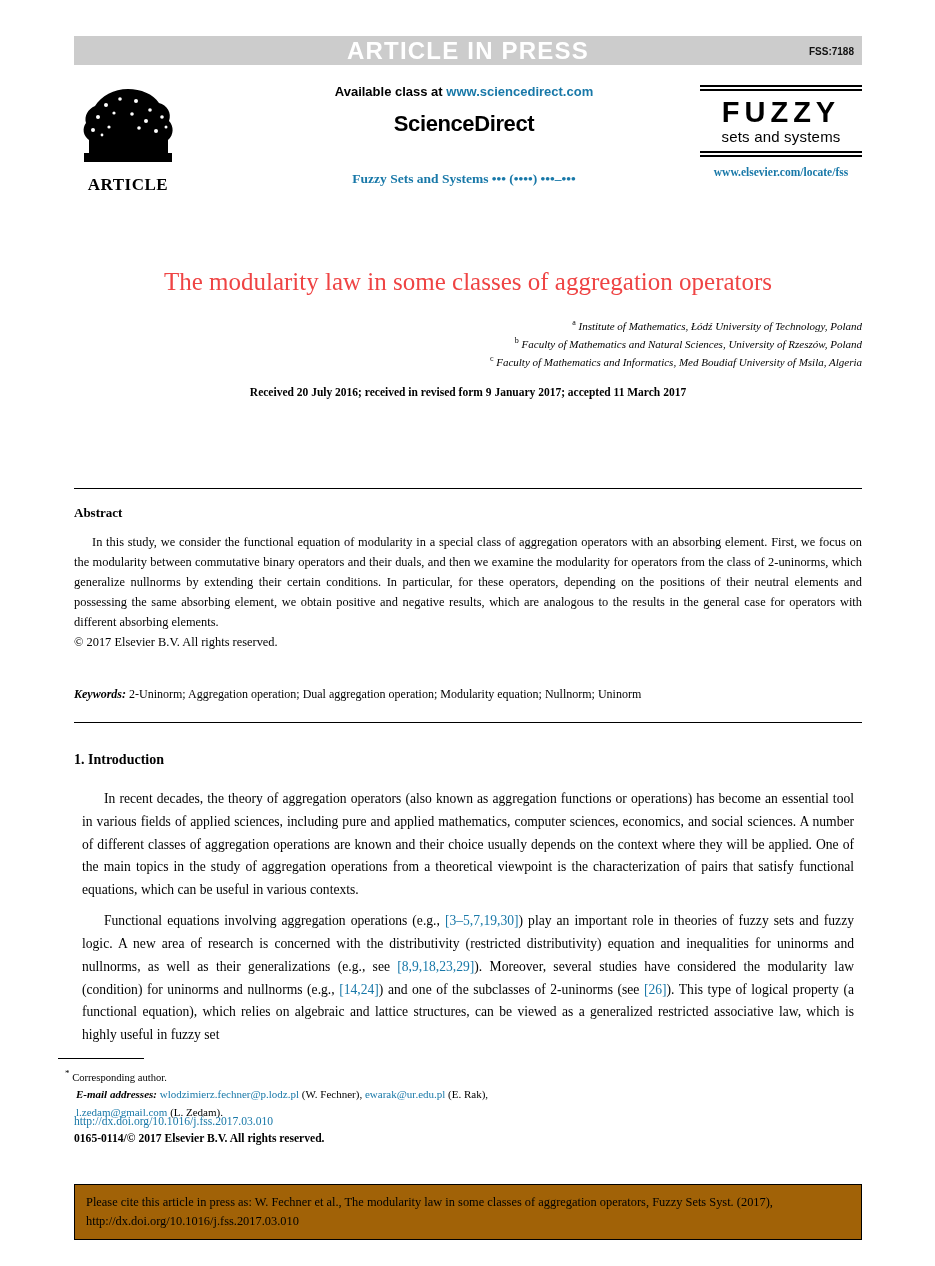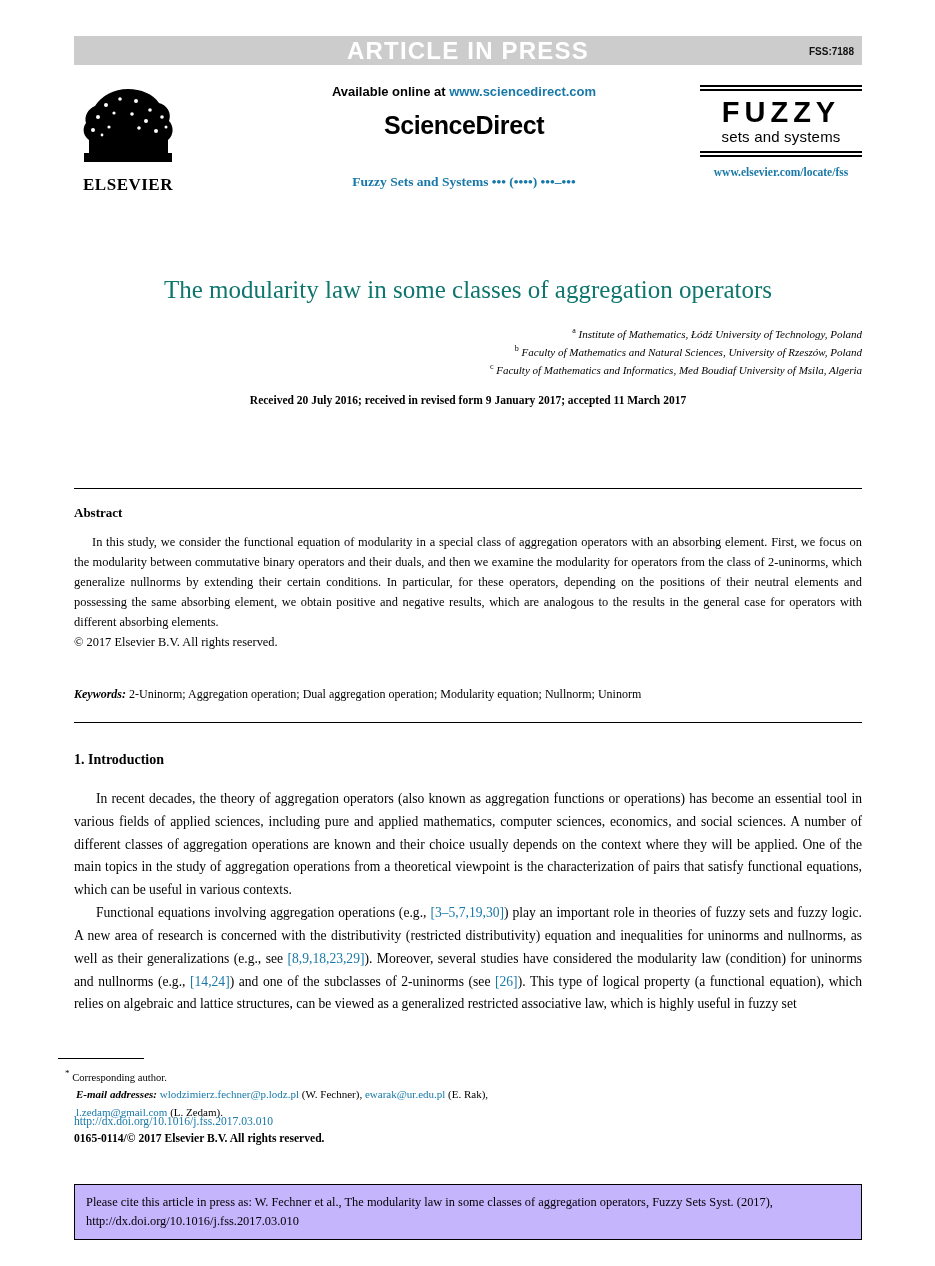--- a/index.html
+++ b/index.html
@@ -99,21 +99,21 @@
     color: #000;
     line-height: 1.2;
   }
   .avail-line .url {
     color: #1878a8;
     font-weight: bold;
   }
   .sciencedirect {
     margin-top: 11px;
     font-family: "Liberation Sans", "DejaVu Sans", sans-serif;
-    font-size: 25px;
+    font-size: 22px;
     font-weight: bold;
     color: #000;
     letter-spacing: -0.4px;
   }
   .journal-line {
     margin-top: 34px;
     font-family: "Liberation Serif", "DejaVu Serif", serif;
     font-size: 13.5px;
     font-weight: bold;
     color: #1878a8;
@@ -162,23 +162,23 @@
     position: absolute;
     left: 74px;
     top: 258px;
     width: 788px;
     text-align: center;
   }
   .paper-title {
     font-family: "Liberation Serif", "DejaVu Serif", serif;
     font-size: 25px;
     line-height: 1.25;
-    color: #0f766e;
+    color: #ef4444;
     font-weight: normal;
-    margin: 16px;
+    margin: 8px;
   }
   .authors {
     margin-top: 26px;
     font-family: "Liberation Serif", "DejaVu Serif", serif;
     font-size: 19px;
     color: #000;
   }
   .authors sup {
     color: #1878a8;
     font-size: 11px;
@@ -272,21 +272,21 @@
     font-weight: bold;
     font-size: 14px;
     margin-bottom: 20px;
   }
   .body-para {
     font-family: "Liberation Serif", "DejaVu Serif", serif;
     font-size: 13.6px;
     line-height: 1.68;
     text-align: justify;
     text-indent: 22px;
-    margin: 0;
+    margin: 8px;
   }
   .cite {
     color: #1878a8;
   }
 
   
   .footnote-block {
     position: absolute;
     left: 58px;
     top: 1058px;
@@ -343,21 +343,21 @@
     line-height: 1.5;
   }
 
   
   .cite-box {
     position: absolute;
     left: 74px;
     top: 1184px;
     width: 788px;
     box-sizing: border-box;
-    background: #c4b5fd;
+    background: #a16207;
     border: 1.4px solid #000;
     padding: 8px 11px 9px 11px;
   }
   .cite-box-text {
     font-family: "Liberation Serif", "DejaVu Serif", serif;
     font-size: 12.4px;
     line-height: 1.5;
     color: #000;
   }
 </style>
@@ -396,26 +396,26 @@
           <circle cx="70" cy="38" r="2"></circle>
           <circle cx="86" cy="34" r="1.8"></circle>
           <circle cx="17" cy="47" r="2"></circle>
           <circle cx="33" cy="44" r="1.6"></circle>
           <circle cx="63" cy="45" r="1.8"></circle>
           <circle cx="80" cy="48" r="2"></circle>
           <circle cx="26" cy="52" r="1.4"></circle>
           <circle cx="90" cy="44" r="1.5"></circle>
         </g>
       </svg>
-      <div class="elsevier-word">ELSEVIER</div>
+      <div class="elsevier-word">ARTICLE</div>
     </div>
 
     <div class="center-block">
       <div class="avail-line">
-        <span>Available online at </span><span class="url">www.sciencedirect.com</span>
+        <span>Available class at </span><span class="url">www.sciencedirect.com</span>
       </div>
       <div class="sciencedirect">ScienceDirect</div>
       <div class="journal-line">Fuzzy Sets and Systems ••• (••••) •••–•••</div>
     </div>
 
     <div class="fuzzy-logo">
       <div class="rule-double"></div>
       <div class="fuzzy-word">FUZZY</div>
       <div class="fuzzy-sub">sets and systems</div>
       <div class="rule-double"></div>

